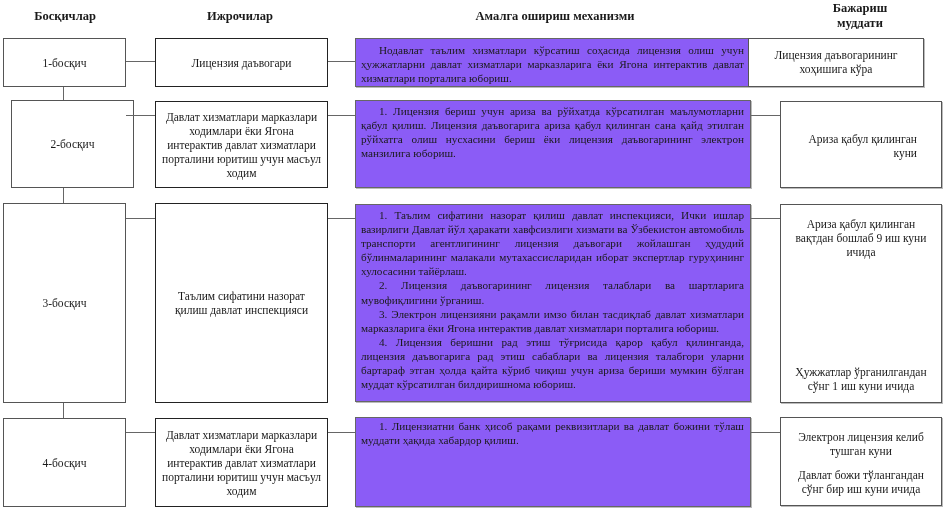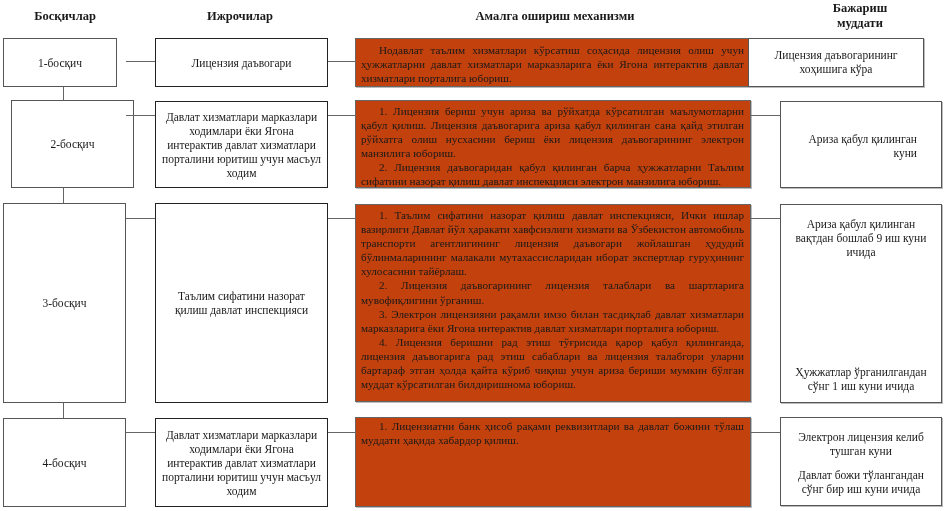--- a/index.html
+++ b/index.html
@@ -3,21 +3,21 @@
 <meta charset="utf-8">
 <style>
   html, body { margin:0; padding:0; background:#ffffff; }
   body { width:944px; height:511px; position:relative; overflow:hidden;
          font-family:"Liberation Serif","DejaVu Serif",serif; color:#1a1a1a; }
   .hdr { position:absolute; font-weight:bold; font-size:12.5px; text-align:center; line-height:15px; }
   .box { position:absolute; box-sizing:border-box; border:1.3px solid #555; background:#fff;
          display:flex; align-items:center; justify-content:center; text-align:center;
          font-size:11.5px; line-height:14px; padding:2px 6px; }
   .box.dark { border-color:#222; border-width:1.5px; }
-  .mech { position:absolute; box-sizing:border-box; border:1.3px solid #666; background:#c2410c;
+  .mech { position:absolute; box-sizing:border-box; border:1.3px solid #666; background:#8b5cf6;
           font-size:11.2px; line-height:14.1px; padding:3px 6px 3px 5px; text-align:justify;
           box-shadow:1px 1px 0 #bbb; }
   .mech p { margin:0; text-indent:18px; }
   .term { position:absolute; box-sizing:border-box; border:1.3px solid #555; background:#fff;
           font-size:11.5px; line-height:14px; text-align:center; padding:4px 6px;
           box-shadow:1px 1px 0 #bbb; }
   .hline { position:absolute; height:1px; background:#666; }
   .vline { position:absolute; width:1px; background:#666; }
 </style>
 </head>
@@ -28,21 +28,21 @@
 <div class="hdr" style="left:440px;top:9px;width:230px;">Амалга ошириш механизми</div>
 <div class="hdr" style="left:800px;top:1px;width:120px;">
   <div>Бажариш</div>
   <div>муддати</div>
 </div>
 
 <div class="vline" style="left:63px;top:86px;height:14px;"></div>
 <div class="vline" style="left:63px;top:187px;height:16px;"></div>
 <div class="vline" style="left:63px;top:403px;height:15px;"></div>
 
-<div class="box" style="left:3px;top:38px;width:114px;height:49px;align-items:center;">
+<div class="box" style="left:3px;top:38px;width:123px;height:49px;align-items:center;">
     <span>1-босқич</span>
   </div>
 <div class="hline" style="left:126px;top:61px;width:29px;"></div>
 <div class="box dark" style="left:155px;top:38px;width:173px;height:49px;">
     <span>Лицензия даъвогари</span>
   </div>
 <div class="hline" style="left:328px;top:61px;width:27px;"></div>
 <div class="mech" style="left:355px;top:38px;width:396px;height:49px;padding-top:4px;">
   <p>Нодавлат таълим хизматлари кўрсатиш соҳасида лицензия олиш учун ҳужжатларни давлат хизматлари марказларига ёки Ягона интерактив давлат хизматлари порталига юбориш.</p>
 </div>
@@ -54,21 +54,20 @@
 <div class="box" style="left:3px;top:100px;width:123px;height:88px;margin-left:8px;">
     <span>2-босқич</span>
   </div>
 <div class="hline" style="left:126px;top:115px;width:29px;"></div>
 <div class="box dark" style="left:155px;top:101px;width:173px;height:87px;">
     <span>Давлат хизматлари марказлари ходимлари ёки Ягона интерактив давлат хизматлари порталини юритиш учун масъул ходим</span>
   </div>
 <div class="hline" style="left:328px;top:115px;width:27px;"></div>
 <div class="mech" style="left:355px;top:100px;width:396px;height:88px;">
   <p>1. Лицензия бериш учун ариза ва рўйхатда кўрсатилган маълумотларни қабул қилиш. Лицензия даъвогарига ариза қабул қилинган сана қайд этилган рўйхатга олиш нусхасини бериш ёки лицензия даъвогарининг электрон манзилига юбориш.</p>
-  <p>2. Лицензия даъвогаридан қабул қилинган барча ҳужжатларни Таълим сифатини назорат қилиш давлат инспекцияси электрон манзилига юбориш.</p>
 </div>
 <div class="hline" style="left:751px;top:115px;width:29px;"></div>
 <div class="term" style="left:780px;top:101px;width:162px;height:87px;padding-top:30px;text-align:right;">
   <div style="padding:0 18px;">Ариза қабул қилинган куни</div>
 </div>
 
 <div class="box" style="left:3px;top:203px;width:123px;height:200px;">
     <span>3-босқич</span>
   </div>
 <div class="hline" style="left:126px;top:218px;width:29px;"></div>

